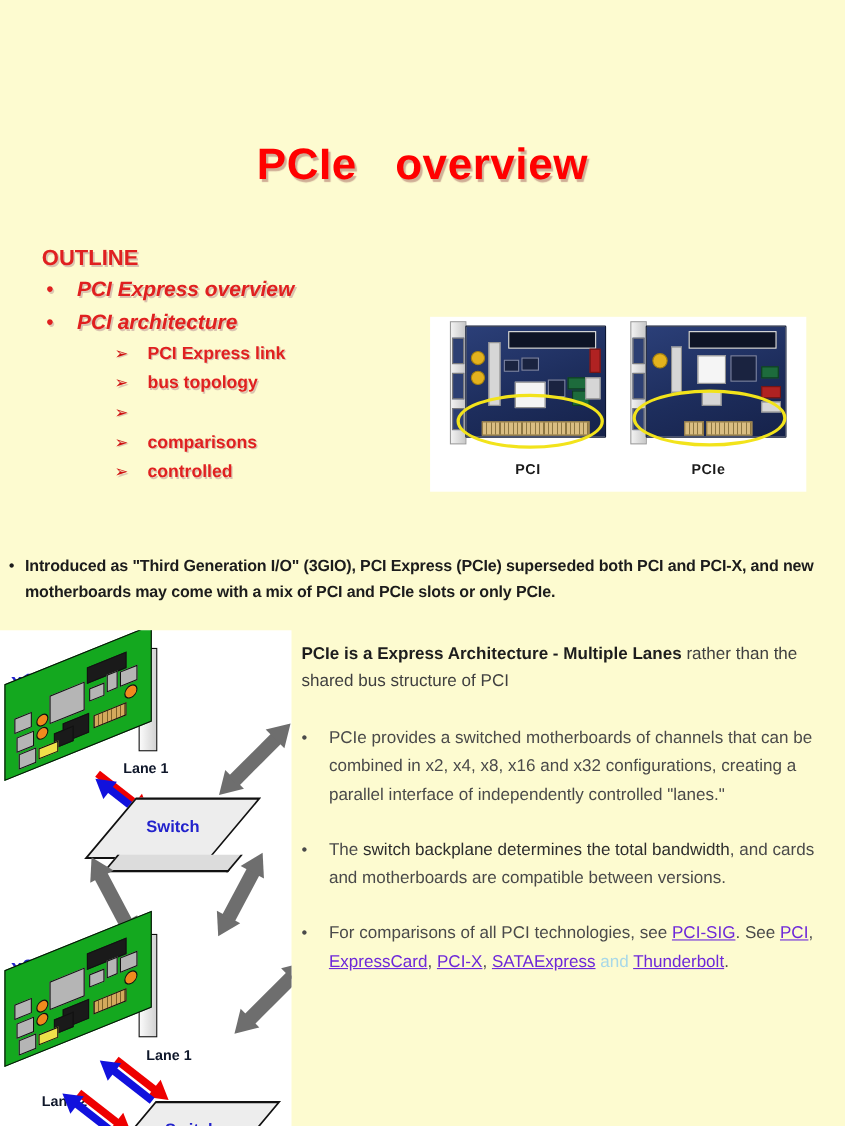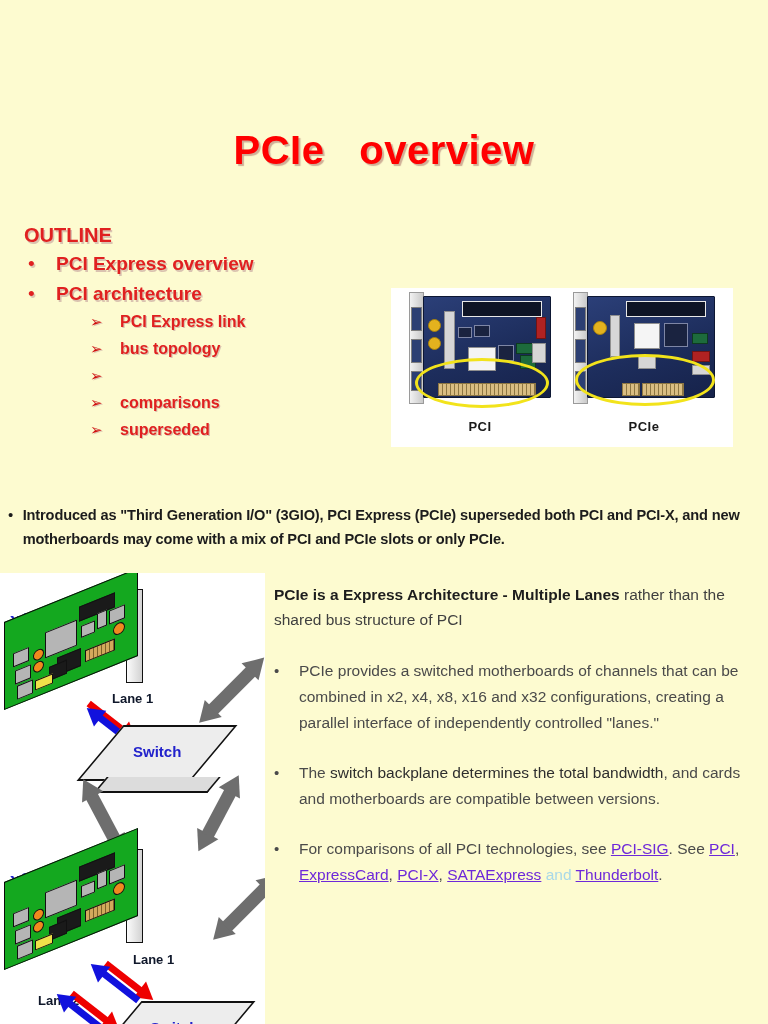--- a/index.html
+++ b/index.html
@@ -12,35 +12,36 @@
 
   
   #title{
     position:absolute;left:0;top:128px;width:768px;text-align:center;
     font-size:40px;font-weight:bold;color:#FF0000;letter-spacing:.5px;
     text-shadow:2px 2px 1px rgba(150,80,80,.45);
     white-space:pre;
   }
 
   
-  #outline{position:absolute;left:24px;top:224px;width:350px;}
+  #outline{position:absolute;left:38px;top:224px;width:350px;}
   .outline-head{
     font-size:20px;font-weight:bold;color:#E02020;
     text-shadow:1.5px 1.5px 0 rgba(190,150,150,.55);
     margin-bottom:4px;
   }
   .ol-row{display:flex;align-items:flex-start;margin-top:4px;}
   .ol-l1{padding-left:4px;}
   .ol-l1 .bullet{
     width:28px;color:#E02020;font-size:19px;line-height:26px;
     text-shadow:1.5px 1.5px 0 rgba(190,150,150,.5);
   }
   .ol-l1 .txt{
     font-size:19px;font-weight:bold;color:#E02020;line-height:26px;
     text-shadow:1.5px 1.5px 0 rgba(190,150,150,.55);
+    font-style:italic;
   }
   .ol-l2{padding-left:66px;margin-top:3px;}
   .ol-l2 .bullet{
     width:30px;color:#D01010;font-size:15px;line-height:24px;
     text-shadow:1.2px 1.2px 0 rgba(190,150,150,.5);
   }
   .ol-l2 .txt{
     font-size:16px;font-weight:bold;color:#E02020;line-height:24px;
     text-shadow:1.2px 1.2px 0 rgba(190,150,150,.55);
   }
@@ -198,21 +199,21 @@
     </div>
     <div class="ol-row ol-l2">
       <span class="bullet">➢</span>
     </div>
     <div class="ol-row ol-l2">
       <span class="bullet">➢</span>
       <span class="txt">comparisons</span>
     </div>
     <div class="ol-row ol-l2">
       <span class="bullet">➢</span>
-      <span class="txt">superseded</span>
+      <span class="txt">controlled</span>
     </div>
   </div>
 
   <div id="photo-panel">
 
     <div class="board" style="left:16px;">
       <div class="bracket">
         <span class="port" style="top:14px;height:22px;"></span>
         <span class="port" style="top:46px;height:22px;"></span>
         <span class="port" style="top:78px;height:18px;"></span>

